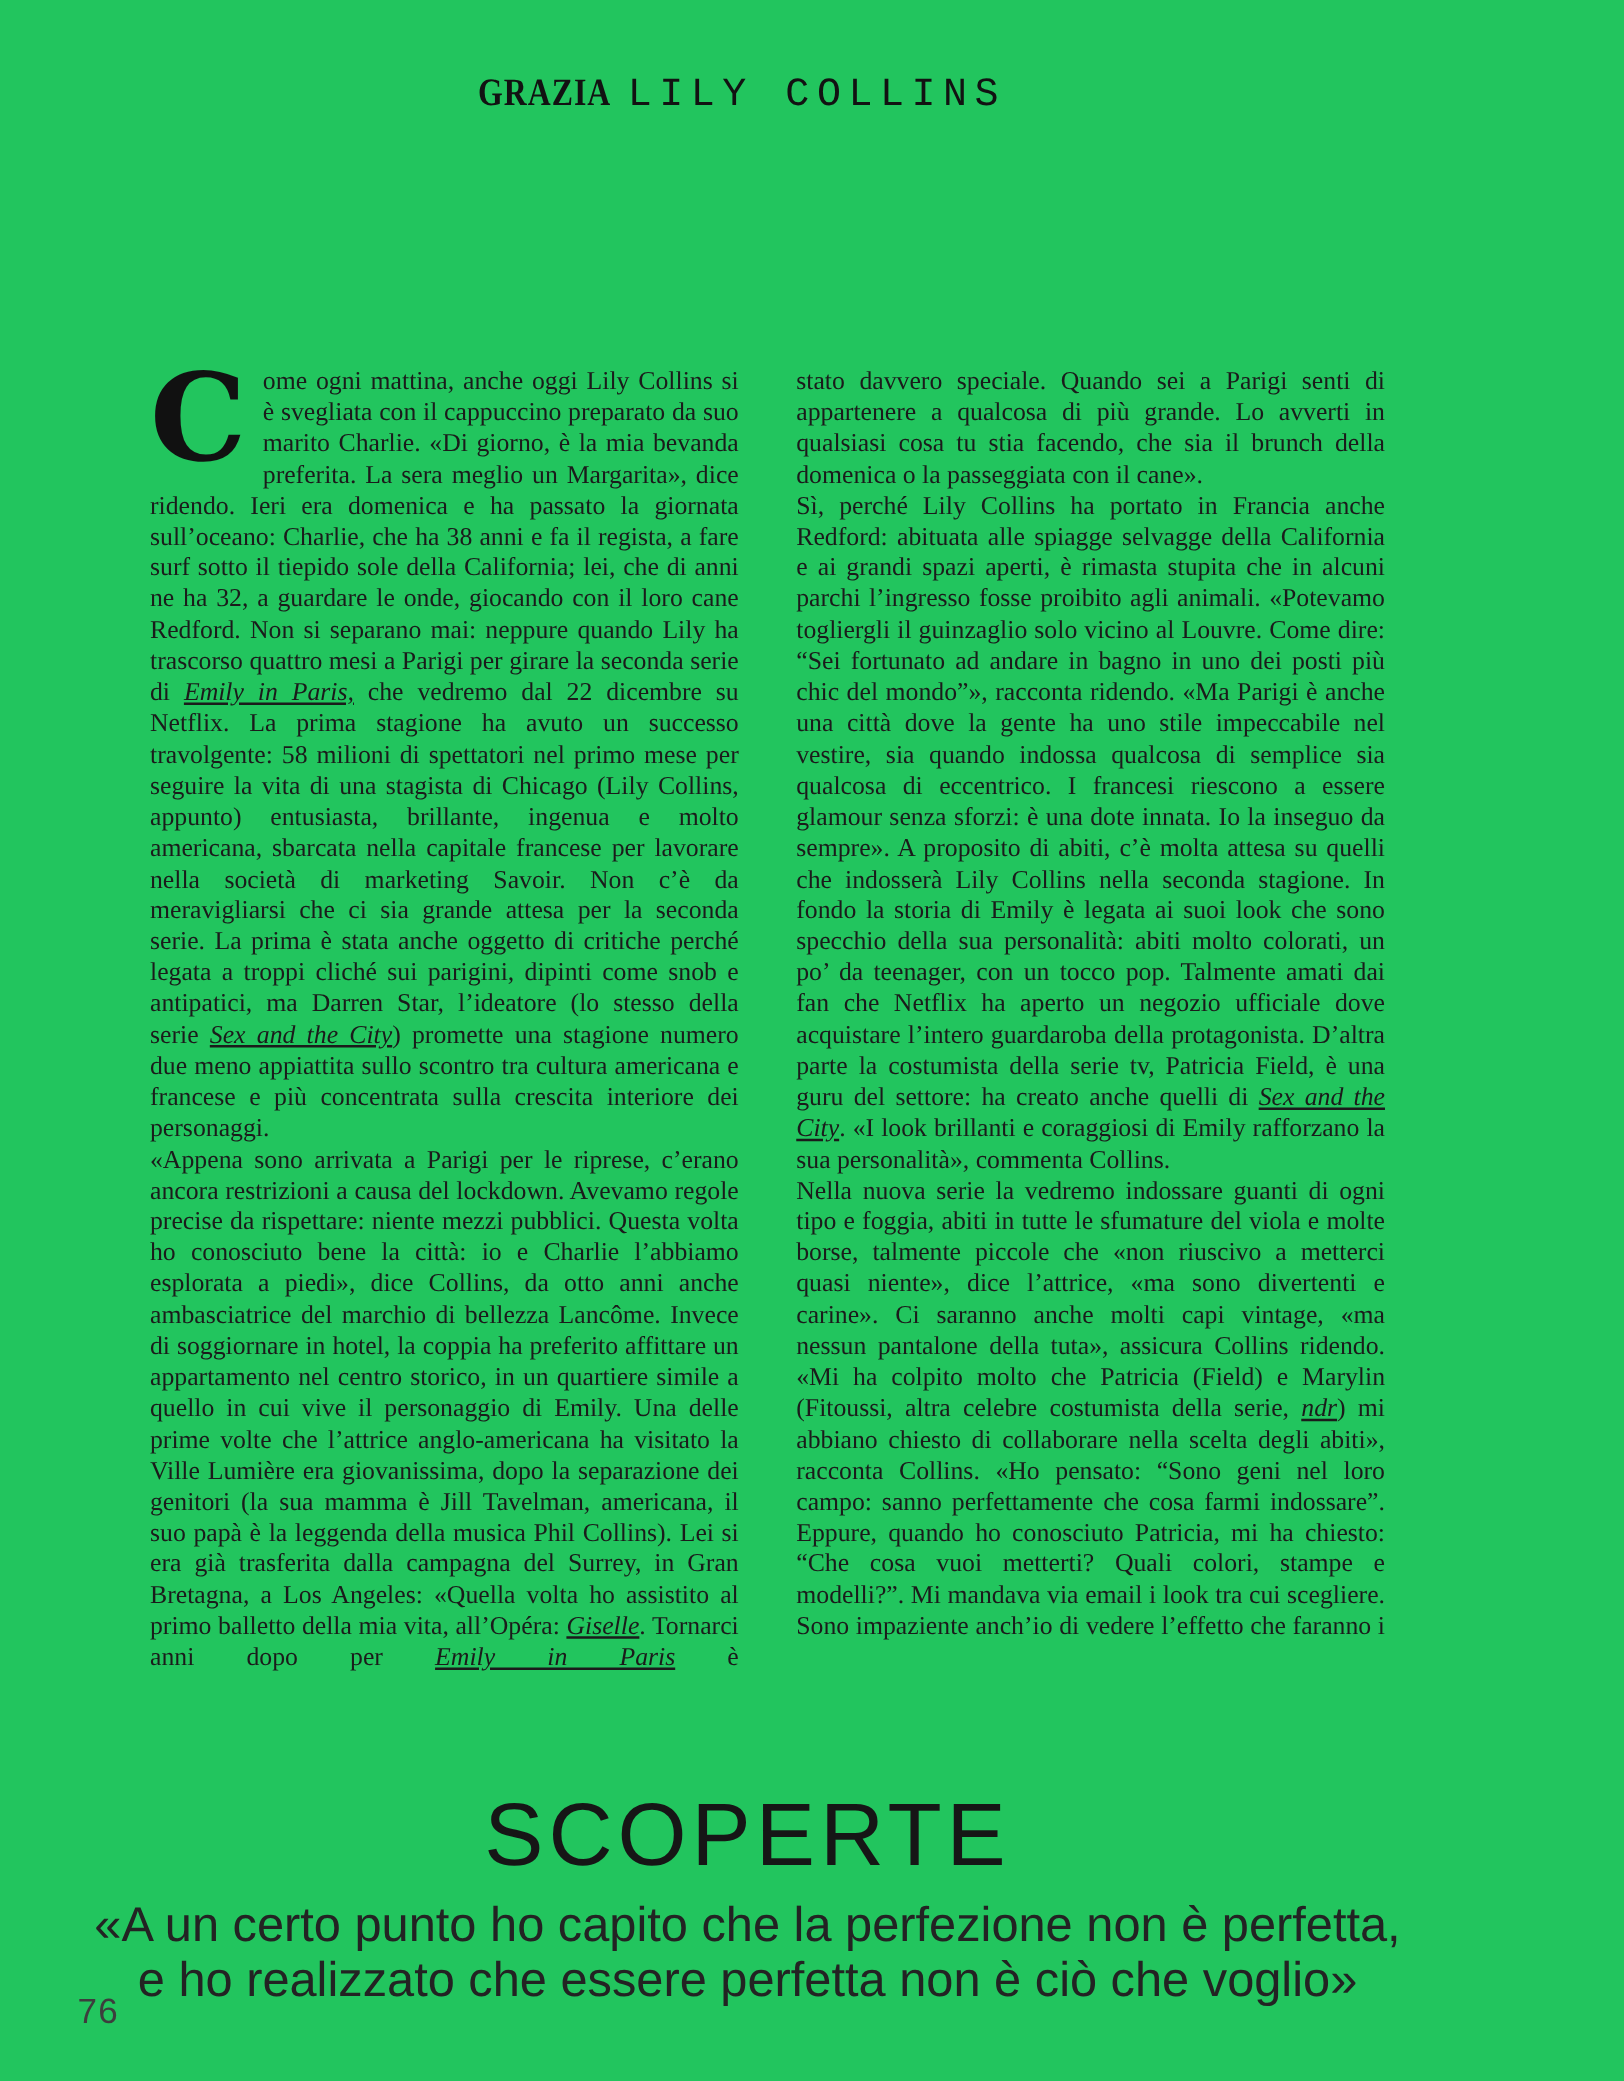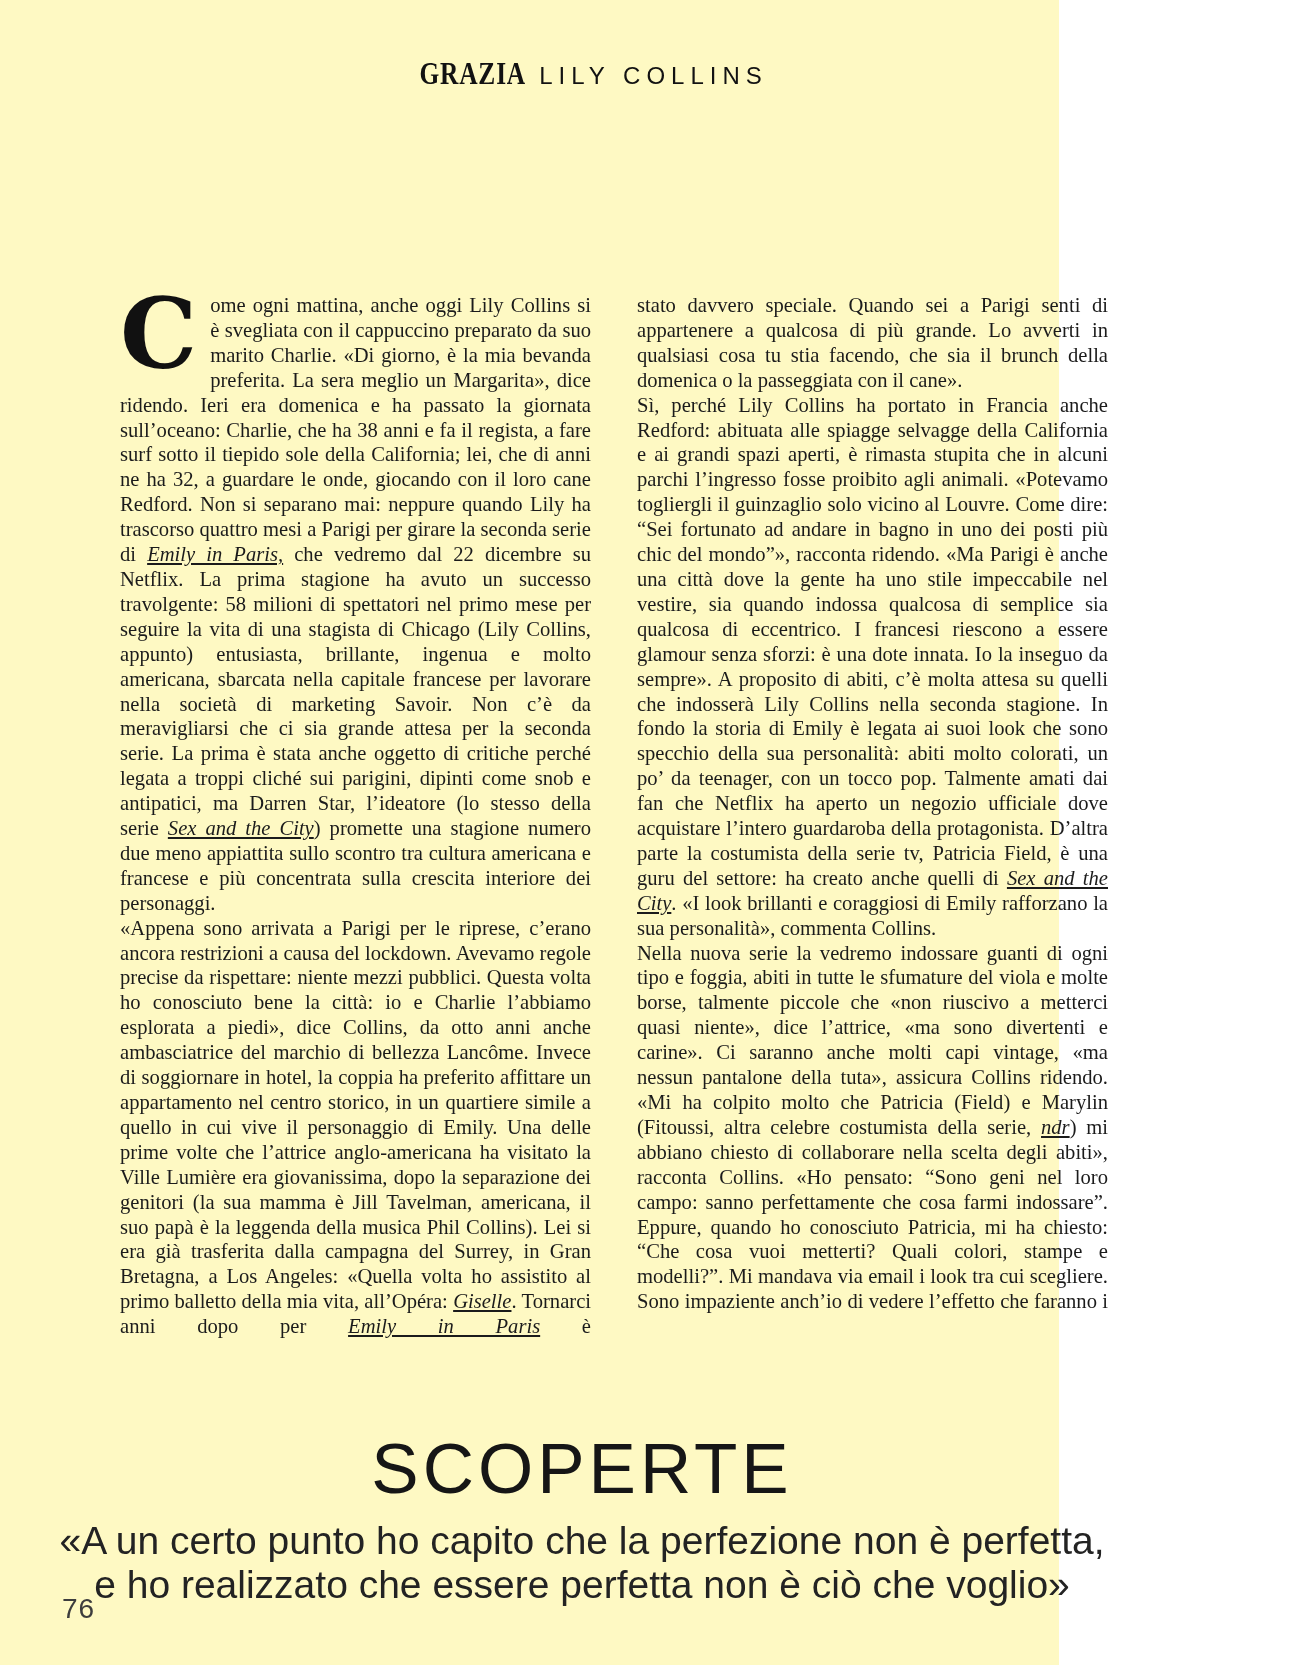--- a/index.html
+++ b/index.html
@@ -5,36 +5,36 @@
   * { box-sizing: border-box; }
   html,body { margin:0; padding:0; }
   body {
     width:1299px; height:1665px;
     background:#ffffff;
     font-family:"Liberation Serif", serif;
     color:#1b1b1b;
     position:relative;
     overflow:hidden;
   }
-  .page { position:relative; width:1059px; height:1665px; background:#fef9c3; }
+  .page { position:relative; width:1299px; height:1665px; background:#22c55e; }
 
   
   .header {
     position:absolute; top:56px; left:0; width:1164px;
     display:flex; justify-content:center; align-items:baseline; gap:13px;
   }
   .brand {
     font-family:"Liberation Serif", serif;
     font-size:31px; font-weight:600; letter-spacing:1px;
     transform:scaleX(.82); transform-origin:right center;
     display:inline-block; color:#121212;
   }
   .title {
-    font-family:Liberation Sans, sans-serif;
-    font-size:24px; font-weight:500; letter-spacing:6px; color:#121212;
+    font-family:Liberation Mono, monospace;
+    font-size:32px; font-weight:500; letter-spacing:6px; color:#121212;
   }
 
   
   .cols {
     position:absolute; left:120px; top:293px; width:988px;
     display:flex; gap:46px;
   }
   .article-col { width:471px; }
   .article-col p {
     margin:0; text-align:justify;
@@ -48,21 +48,21 @@
     float:left;
     font-family:"DejaVu Serif", serif;
     font-weight:bold;
     font-size:97px; line-height:74px;
     padding:4px 13px 0 0;
     color:#111;
   }
 
   
   .feature {
-    position:absolute; top:1433px; left:0; width:1164px;
+    position:absolute; top:1433px; left:16px; width:1164px;
     text-align:center;
     font-family:"Liberation Sans", sans-serif;
   }
   .feature-heading {
     font-size:71px; line-height:72px; font-weight:400;
     letter-spacing:4px; color:#161616; margin:0;
   }
   .feature-quote {
     margin:14px 0 0 0;
     font-size:39px; line-height:44px; font-weight:400;

